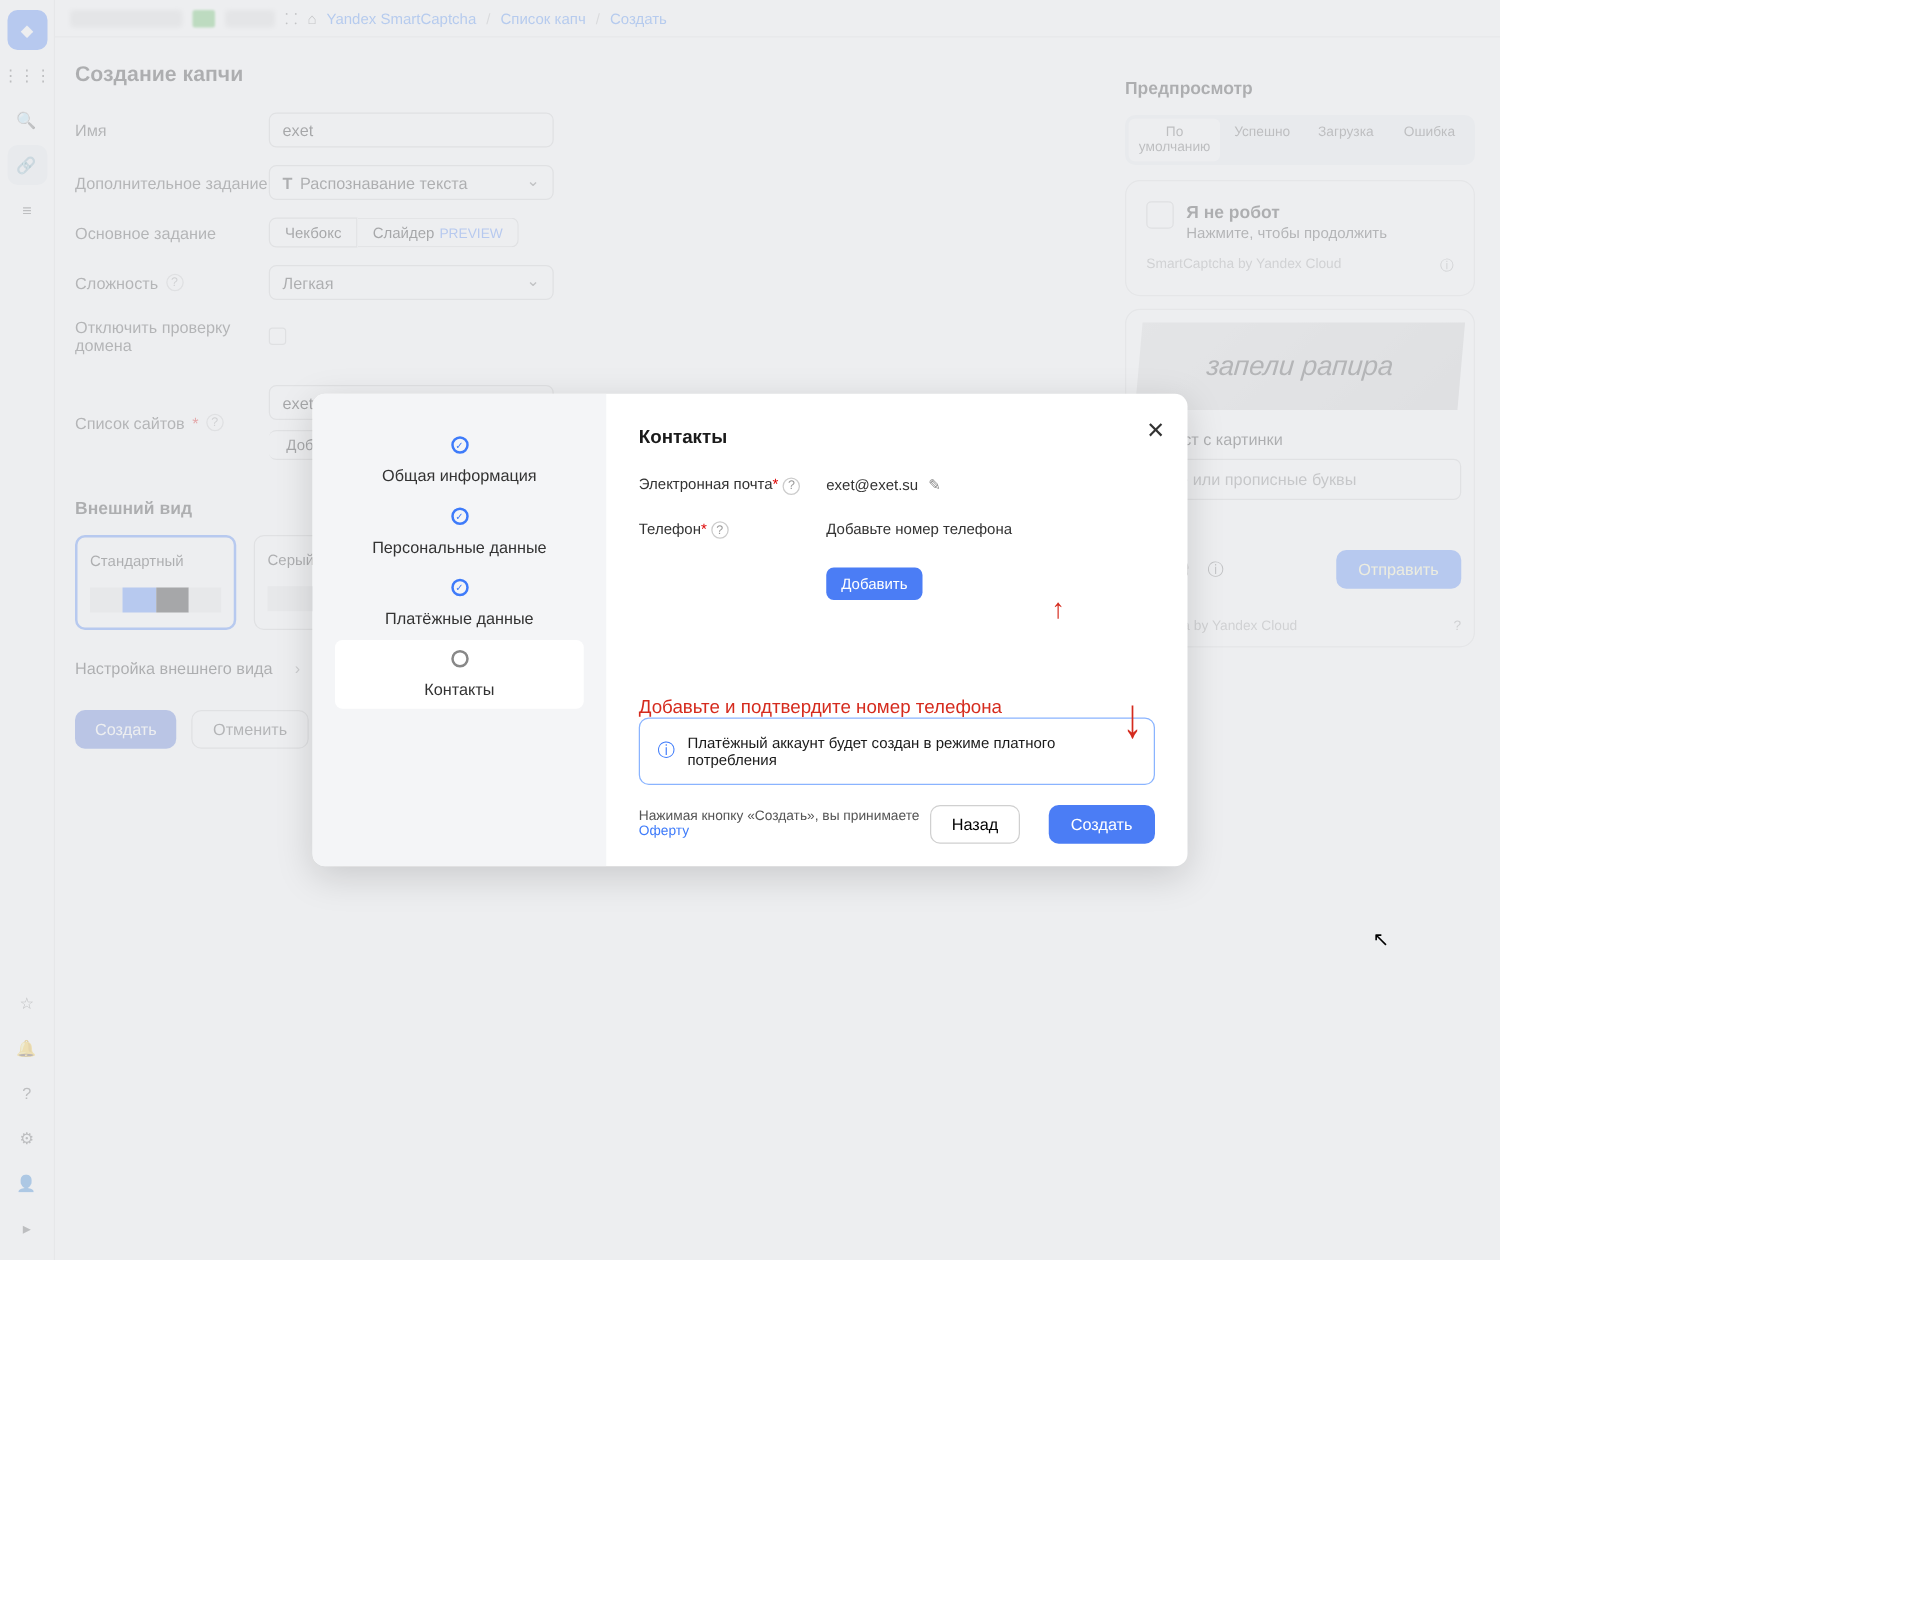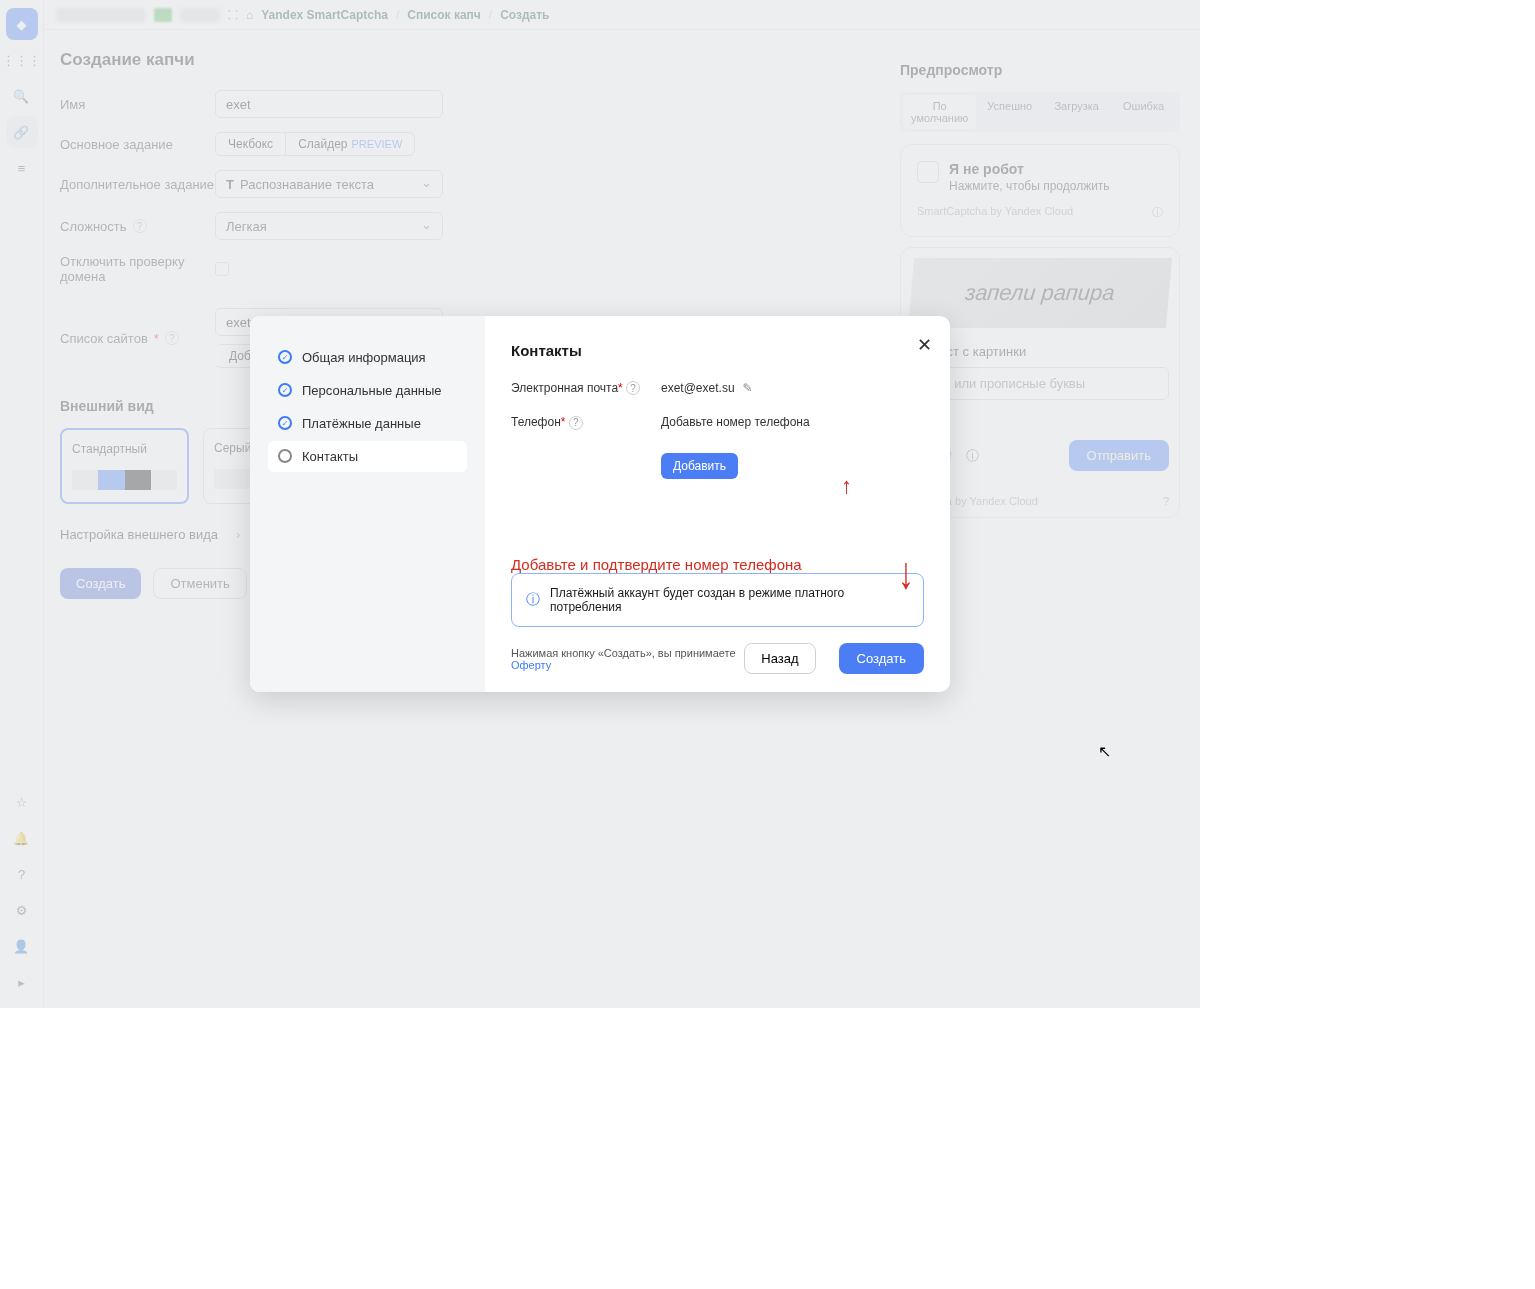--- a/index.html
+++ b/index.html
@@ -10,21 +10,21 @@
 .sidebar { width: 44px; background: #fff; border-right: 1px solid #e5e5e5; display: flex; flex-direction: column; align-items: center; padding-top: 8px; gap: 4px; }
 .sidebar-icon { width: 32px; height: 32px; display: flex; align-items: center; justify-content: center; border-radius: 8px; cursor: pointer; color: #555; }
 .sidebar-icon.active { background: #3e7bfa; color: #fff; }
 .sidebar-icon.linked { background: #eef1f5; }
 .sidebar-spacer { flex: 1; }
 .sidebar-bottom { display: flex; flex-direction: column; gap: 4px; padding-bottom: 10px; }
 
 
 .main { flex: 1; display: flex; flex-direction: column; }
 .topbar { height: 30px; border-bottom: 1px solid #e5e5e5; display: flex; align-items: center; padding: 0 12px; gap: 8px; font-size: 12px; color: #666; }
-.topbar .crumb { color: #14532d; font-weight: bold; }
+.topbar .crumb { color: #3b82f6; }
 .topbar .sep { color: #bbb; }
 .content { flex: 1; padding: 20px 20px 0 16px; display: flex; gap: 20px; }
 .left-col { flex: 1; max-width: 830px; }
 .right-col { width: 280px; }
 
 h1 { font-size: 17px; font-weight: 600; margin-bottom: 20px; }
 h2 { font-size: 14px; font-weight: 600; margin-bottom: 14px; margin-top: 12px; }
 
 .form-row { display: flex; align-items: center; margin-bottom: 14px; }
 .form-label { width: 155px; font-size: 13px; color: #333; display: flex; align-items: center; gap: 6px; }
@@ -74,21 +74,21 @@
 .captcha-field { width: 100%; border: 1px solid #d0d0d0; border-radius: 6px; padding: 8px; font-size: 13px; }
 .captcha-actions { display: flex; justify-content: space-between; align-items: center; margin-top: 40px; }
 .captcha-icons { display: flex; gap: 14px; color: #666; }
 .btn-send { background: #3e7bfa; color: #fef9c3; border-radius: 8px; padding: 8px 18px; border: none; font-size: 13px; }
 
 
 .overlay { position: absolute; inset: 0; background: rgba(230,231,234,0.72); display: flex; align-items: center; justify-content: center; }
 .modal { width: 700px; background: #fff; border-radius: 10px; display: flex; box-shadow: 0 8px 30px rgba(0,0,0,0.15); overflow: hidden; }
 .modal-left { width: 235px; background: #f4f5f7; padding: 26px 18px; }
 .modal-left h3 { font-size: 18px; font-weight: 600; margin-bottom: 24px; line-height: 1.3; }
-.step { display: flex; align-items: center; gap: 10px; padding: 8px 10px; border-radius: 6px; font-size: 13px; color: #333; margin-bottom: 2px; }
+.step { display: flex; align-items: center; gap: 10px; padding: 8px 10px; border-radius: 6px; font-size: 13px; color: #333; margin-bottom: 2px; flex-direction: column; }
 .step.active { background: #fff; }
 .step-icon { width: 14px; height: 14px; border: 2px solid #3e7bfa; border-radius: 50%; display: flex; align-items: center; justify-content: center; font-size: 8px; color: #3e7bfa; }
 .step-icon.done::after { content: '✓'; }
 .step.active .step-icon { border-color: #888; }
 .modal-right { flex: 1; padding: 26px 26px 18px; display: flex; flex-direction: column; position: relative; }
 .modal-close { position: absolute; top: 18px; right: 18px; font-size: 18px; cursor: pointer; color: #333; }
 .modal-right h4 { font-size: 15px; font-weight: 600; margin-bottom: 22px; }
 .m-row { display: flex; align-items: center; margin-bottom: 20px; font-size: 12px; }
 .m-label { width: 150px; color: #333; }
 .m-label .req { color: #d00; }
@@ -152,32 +152,32 @@
       <div class="left-col">
         <h1>Создание капчи</h1>
 
 
         <div class="form-row">
           <div class="form-label">Имя</div>
           <input class="text-input" value="exet" style="">
         </div>
 
         <div class="form-row">
+          <div class="form-label">Дополнительное задание</div>
+          <div class="select-input">
+            <span style="font-weight:bold">T</span>
+            <span>Распознавание текста</span>
+          </div>
+        </div>
+
+        <div class="form-row">
           <div class="form-label">Основное задание</div>
           <div class="seg-btns">
             <button class="seg-btn">Чекбокс</button>
             <button class="seg-btn"><span>Слайдер</span><span class="preview">PREVIEW</span></button>
-          </div>
-        </div>
-
-        <div class="form-row">
-          <div class="form-label">Дополнительное задание</div>
-          <div class="select-input">
-            <span style="font-weight:bold">T</span>
-            <span>Распознавание текста</span>
           </div>
         </div>
 
         <div class="form-row">
           <div class="form-label">
             <span>Сложность</span>
             <span class="help-icon">?</span>
           </div>
           <div class="select-input">Легкая</div>
         </div>

